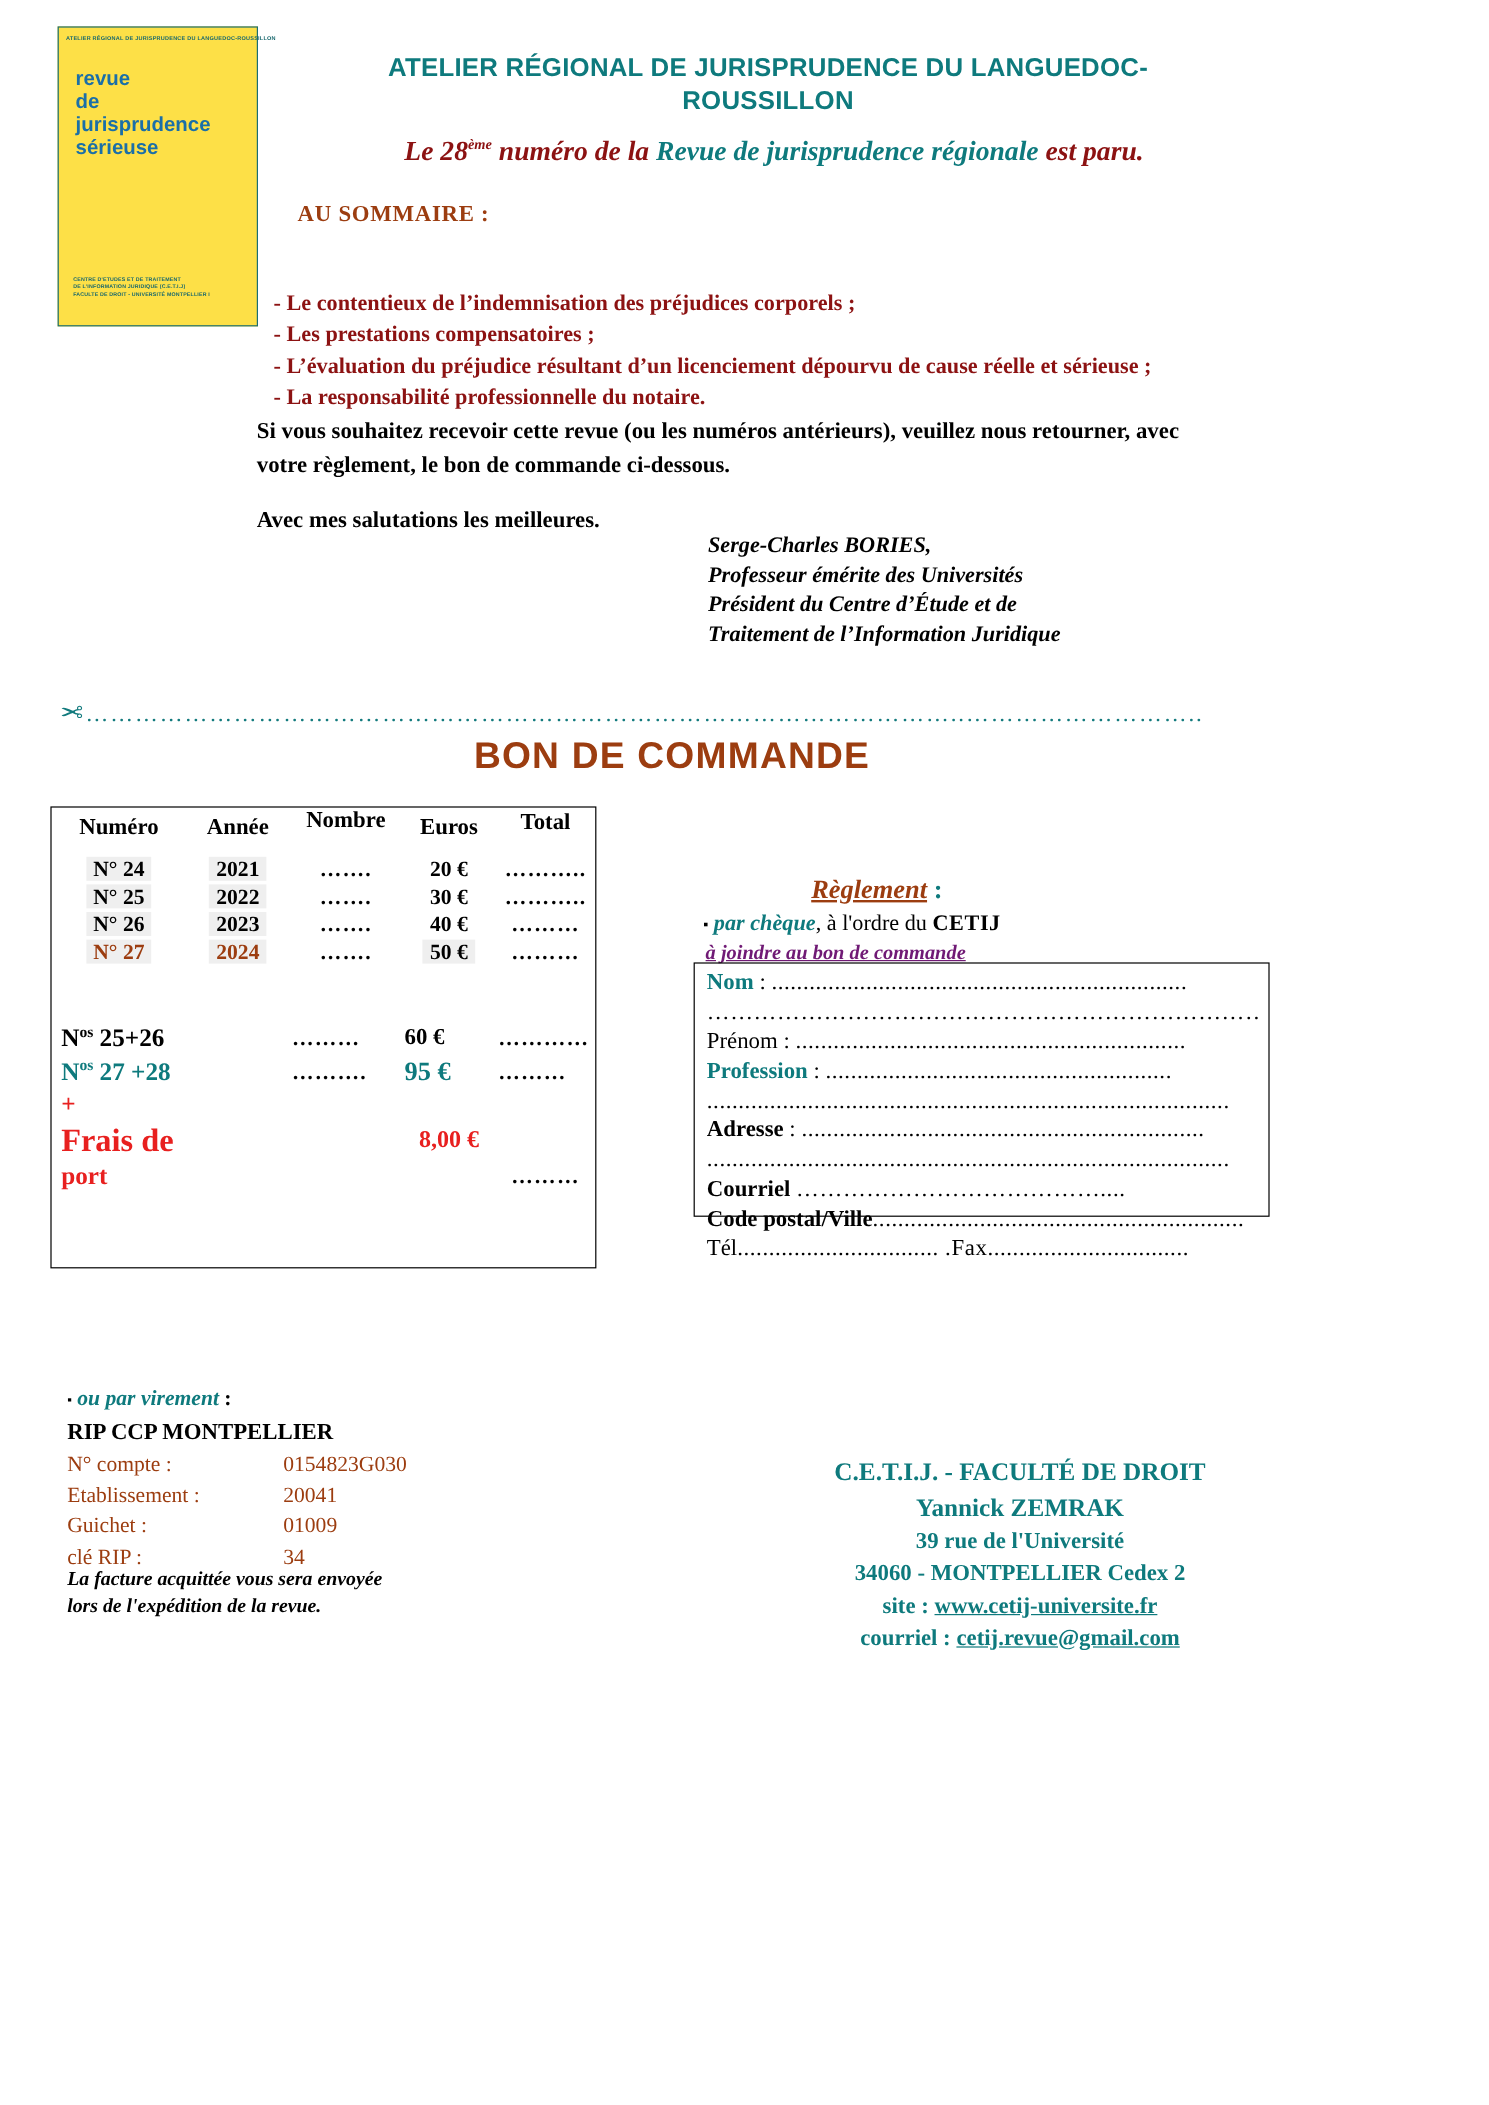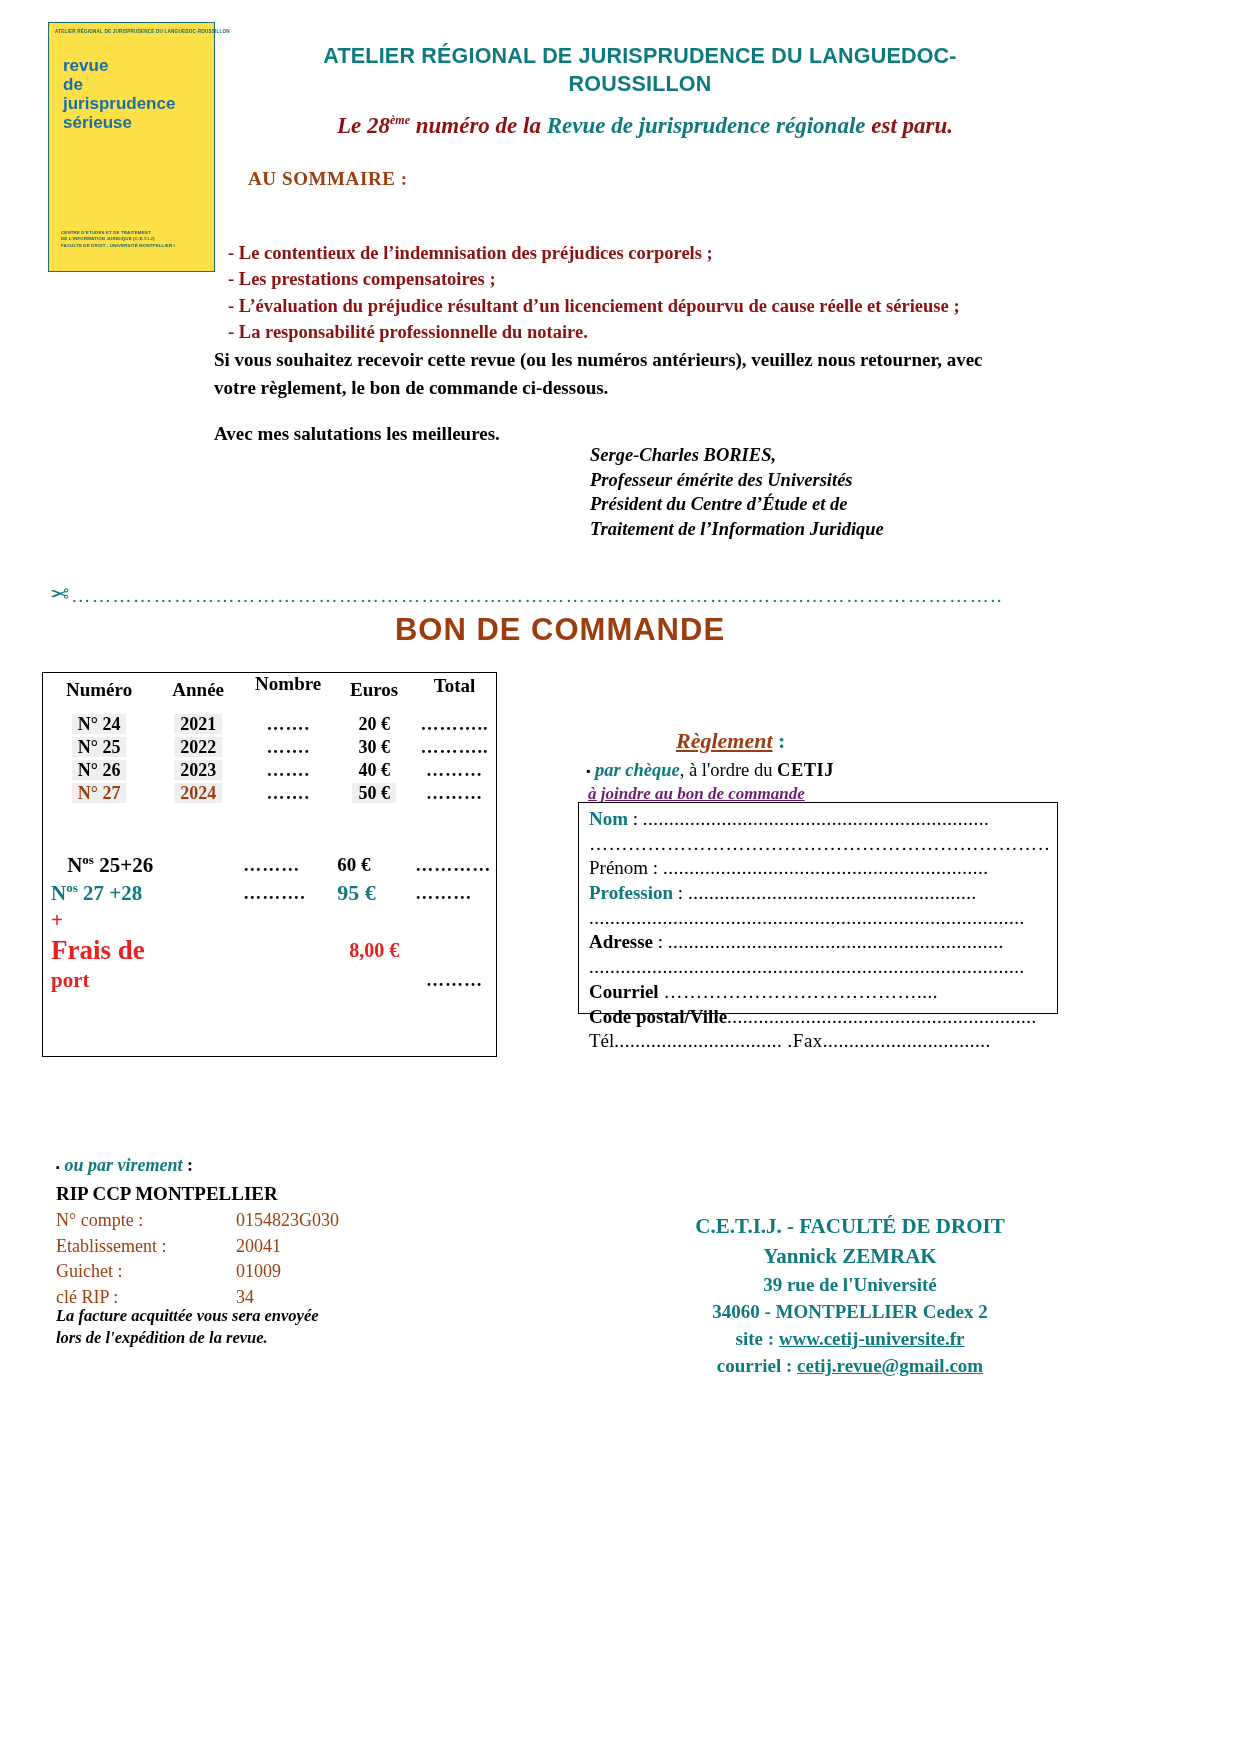--- a/index.html
+++ b/index.html
@@ -266,21 +266,21 @@
           <td class="eu"><span class="hl">50 €</span></td>
           <td class="tot">………</td>
         </tr>
         <tr>
             <td colspan="5" style="height:22px"></td>
           </tr>
         <tr>
             <td colspan="5" style="height:20px"></td>
           </tr>
         <tr class="pair">
-          <td class="num" style="text-align:right;padding-left:8px">
+          <td class="num" style="text-align:left;padding-left:8px">
             <span>N</span><span class="sup">os</span><span>  25+26</span>
           </td>
           <td class="yr"></td>
           <td class="nb" style="font-size:18px">………</td>
           <td class="eu" style="font-size:19px">60 €</td>
           <td class="tot" style="font-size:18px">…………</td>
         </tr>
         <tr class="pair">
           <td class="num teal" style="text-align:left;padding-left:8px">
             <span>N</span><span class="sup">os</span><span> 27 +28</span>

